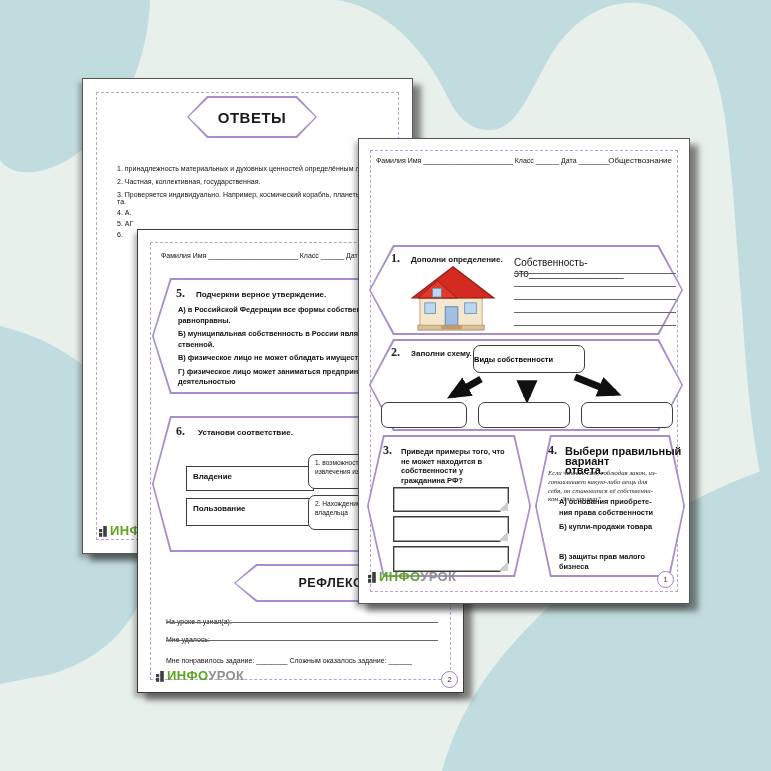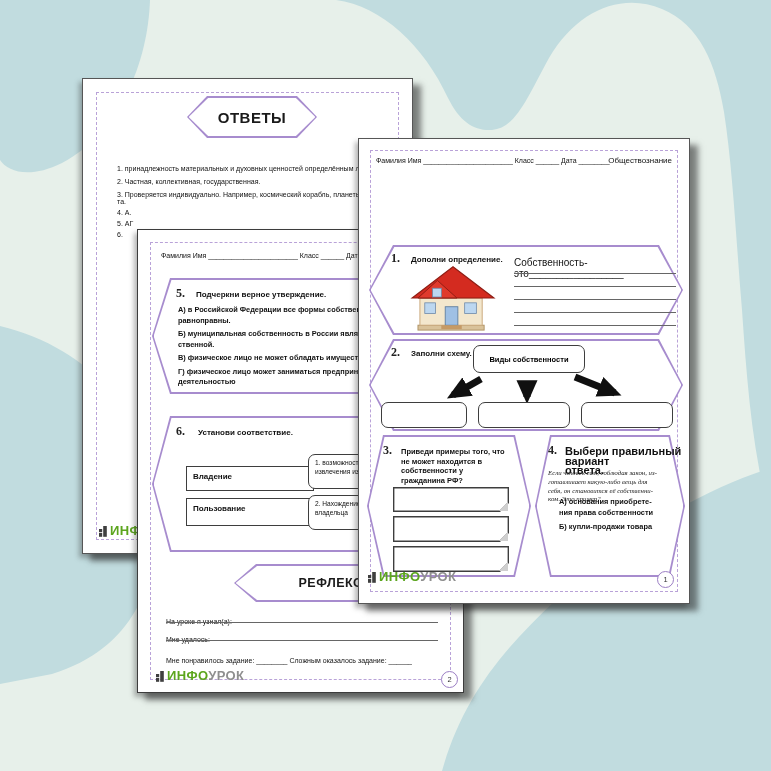--- a/index.html
+++ b/index.html
@@ -212,21 +212,21 @@
     </div>
   </div>
 
   <div class="hex" style="left:10px;top:200px;width:314px;height:92px;--nx:24px">
     <div class="bg hexclip"></div>
       <div class="fg hexclip"></div>
     <div class="content">
       <div class="tasknum" style="left:22px;top:6px">2.</div>
       <div class="tasktitle" style="left:42px;top:10px">Заполни схему.</div>
 
-      <div class="box rbox" style="left:104px;top:6px;width:112px;height:28px;display:flex;align-items:center;justify-content:center">
+      <div class="box rbox" style="left:104px;top:6px;width:112px;height:28px;display:flex;align-items:center;">
         <span style="font-size:7.5px;font-weight:bold">Виды собственности</span>
       </div>
 
       <svg class="abs" style="left:0;top:0" width="314" height="92" viewBox="0 0 314 92">
         <defs>
           <marker id="ah" markerWidth="5" markerHeight="5" refX="2.4" refY="1.5" orient="auto">
             <path d="M0,0 L3.4,1.5 L0,3 Z" fill="#101010"></path>
           </marker>
         </defs>
         <line x1="112" y1="40" x2="84" y2="56" stroke="#101010" stroke-width="7" marker-end="url(#ah)"></line>
@@ -277,20 +277,22 @@
 ответа.</div>
       <div class="abs pre" style="left:13px;top:34px;width:128px;font-size:6.8px;line-height:8.8px;
            font-family:'Liberation Serif',serif;font-style:italic;color:#222">Если человек сам, соблюдая закон, из-
 готавливает какую-либо вещь для
 себя, он становится её собственни-
 ком. Это пример?</div>
       <div class="abs" style="left:24px;top:62px;width:120px">
         <div class="opt" style="margin-bottom:4px">А) основания приобрете-
 ния права собственности</div>
         <div class="opt" style="margin-bottom:19px">Б) купли-продажи товара</div>
+        <div class="opt">В) защиты прав малого
+бизнеса</div>
       </div>
     </div>
   </div>
 
   <div class="logo" style="left:9px;top:430px">
     <svg width="9" height="13" viewBox="0 0 9 13">
       <rect x="0" y="5" width="3.2" height="3.2" fill="#3f3f3f"></rect>
       <rect x="0" y="9" width="3.2" height="3.8" fill="#3f3f3f"></rect>
       <rect x="4.2" y="2" width="3.6" height="10.8" fill="#3f3f3f"></rect>
     </svg>

